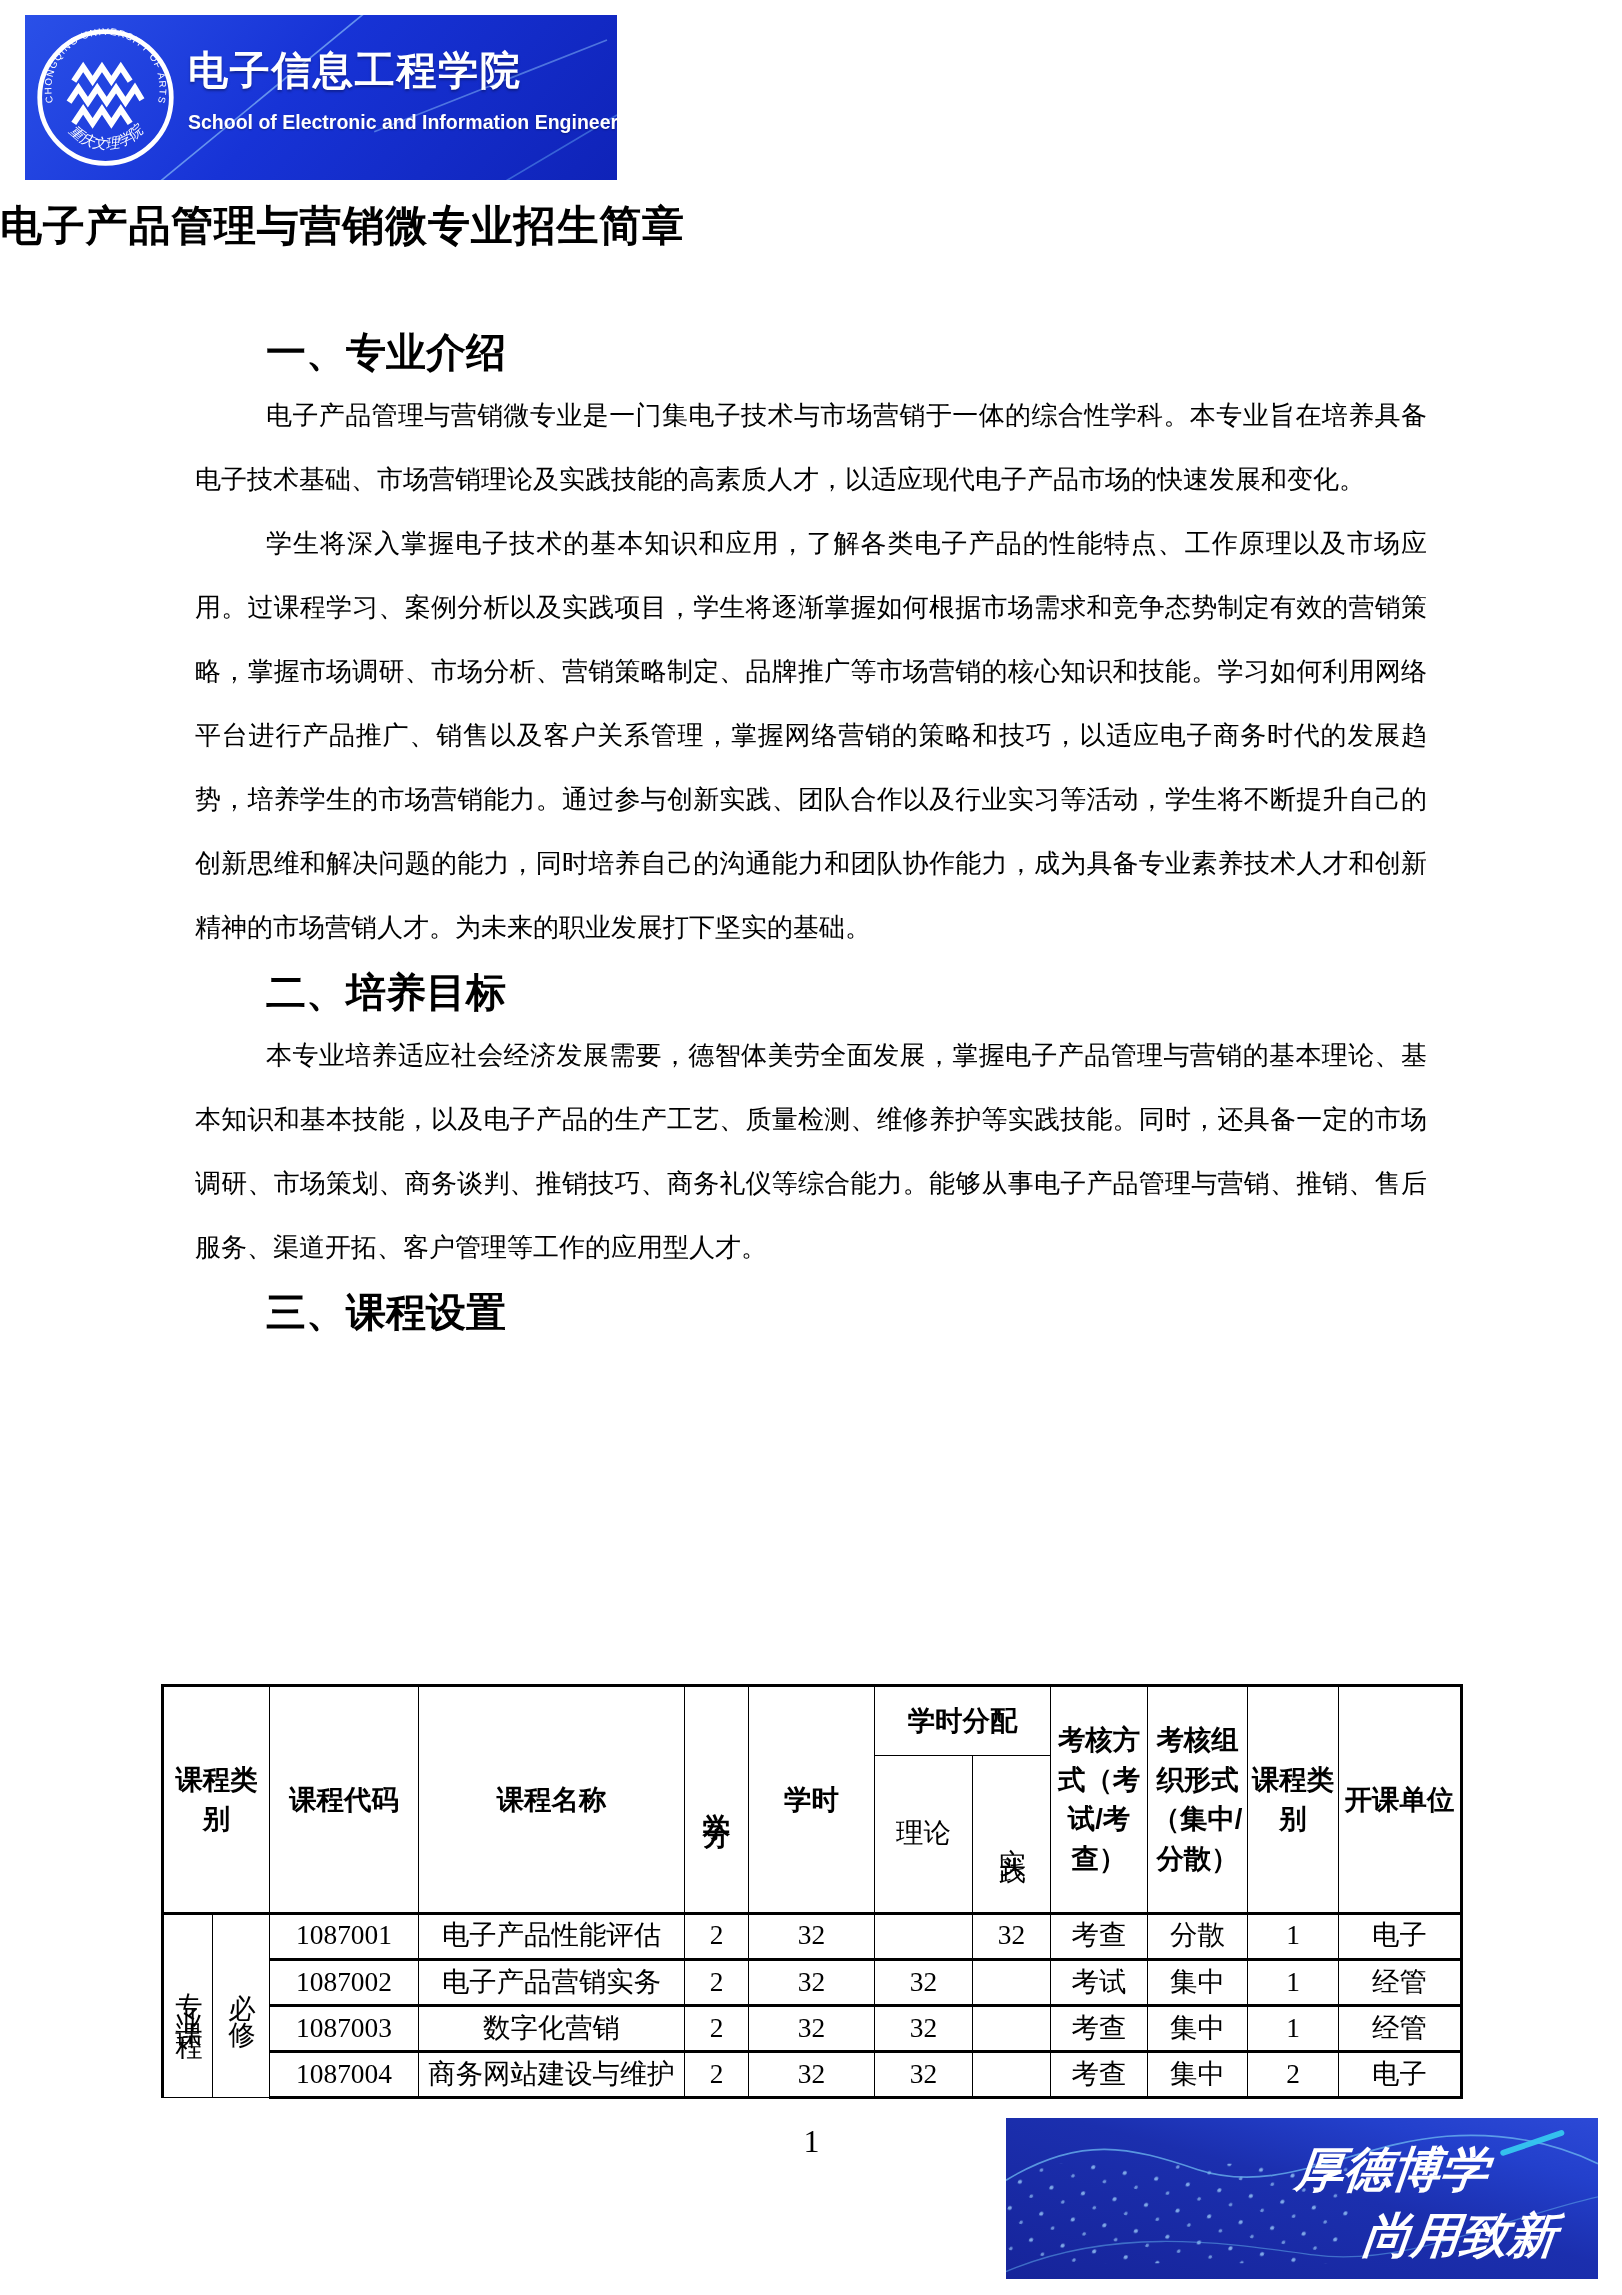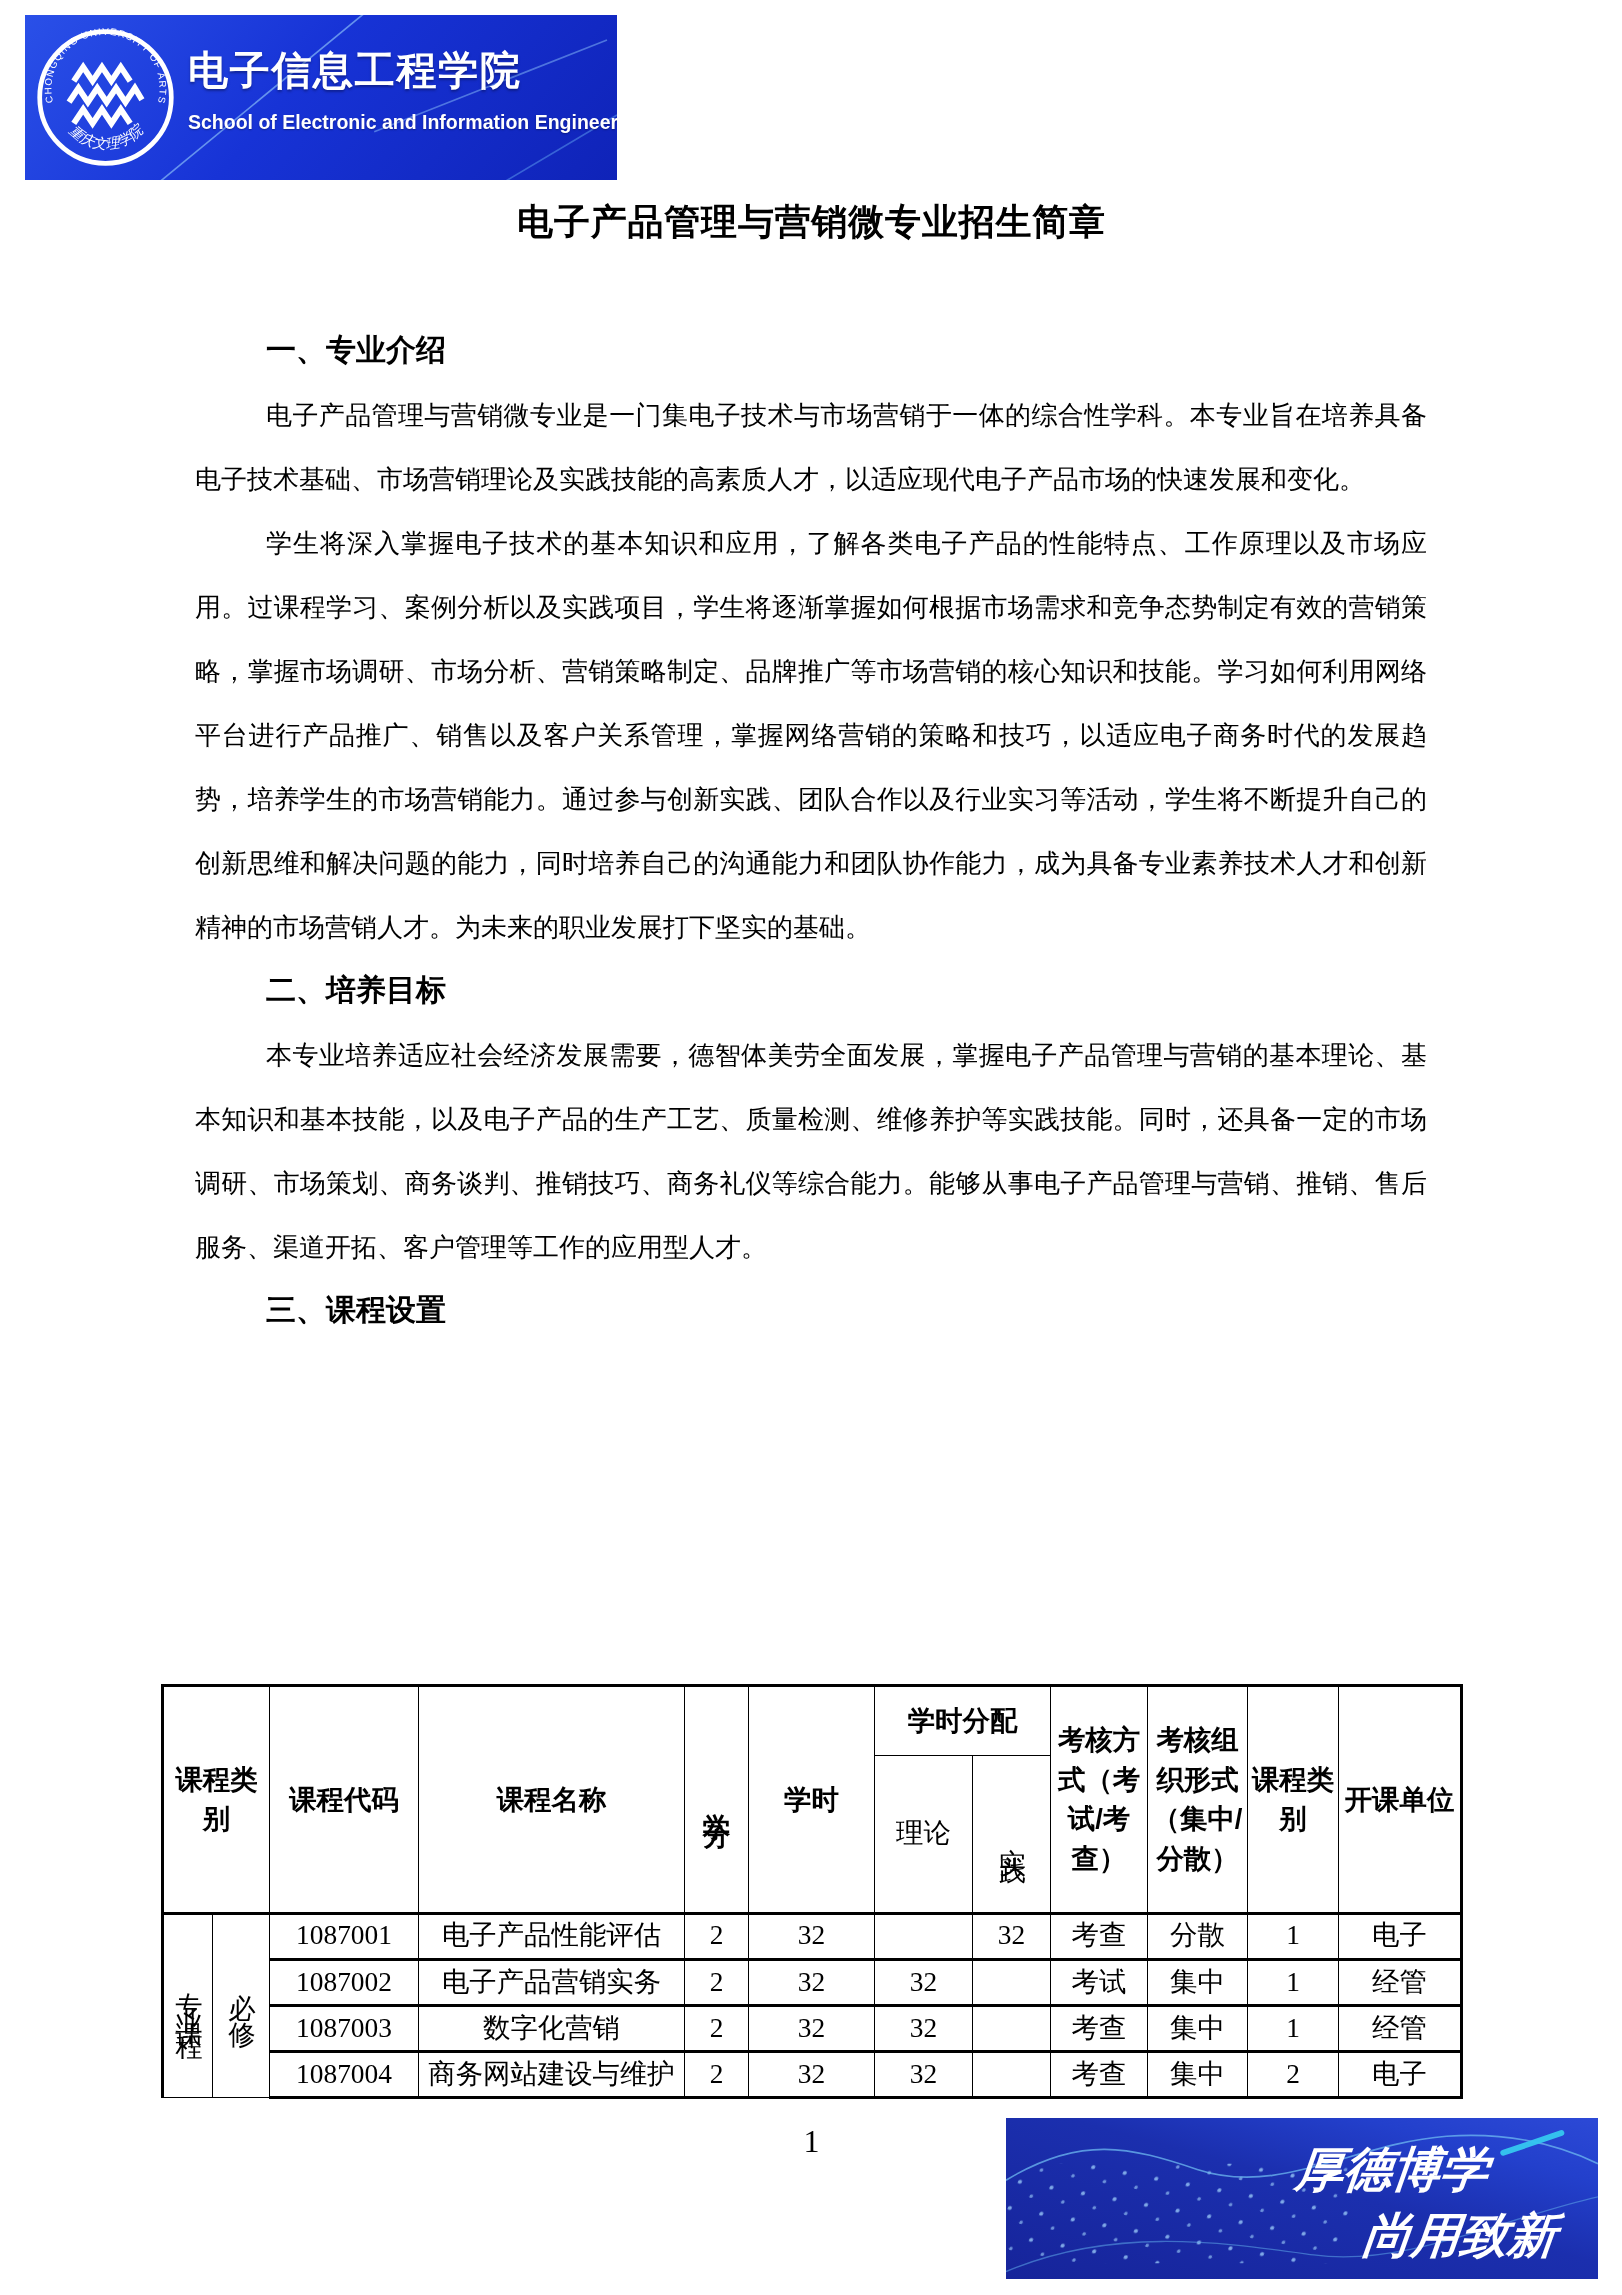--- a/index.html
+++ b/index.html
@@ -22,28 +22,28 @@
     font-weight:700;font-size:40px;color:#ffffff;letter-spacing:1.7px;white-space:nowrap;
     text-shadow:0 1.7px 2.5px rgba(0,0,30,.35);
   }
   .banner-en{
     font-family:"Liberation Sans","DejaVu Sans",sans-serif;
     font-weight:700;font-size:19.5px;color:#ffffff;margin-top:13.3px;white-space:nowrap;
     text-shadow:0 0.8px 1.7px rgba(0,0,30,.35);
   }
   
   .doc-title{
-    position:absolute;left:0;top:198px;width:100%;text-align:center;
+    position:absolute;left:0;top:198px;width:100%;text-align:left;
     font-family:Liberation Sans, sans-serif;
-    font-weight:700;font-size:36px;letter-spacing:0.8px;
+    font-weight:700;font-size:42px;letter-spacing:0.8px;
   }
   .content{position:absolute;left:195px;top:320px;width:1232px;}
   .sec-heading{
-    font-family:Liberation Mono, monospace;
-    font-weight:700;font-size:30px;line-height:64px;margin:0 0 0 71px;
+    font-family:Liberation Sans, sans-serif;
+    font-weight:700;font-size:40px;line-height:64px;margin:0 0 0 71px;
   }
   .para{
     font-size:26px;line-height:64px;margin:0;text-align:justify;
     text-indent:71px;word-break:break-all;
   }
   
   .course-table{
     position:absolute;left:161px;top:1684px;width:1301px;border-collapse:collapse;
     table-layout:fixed;
   }

